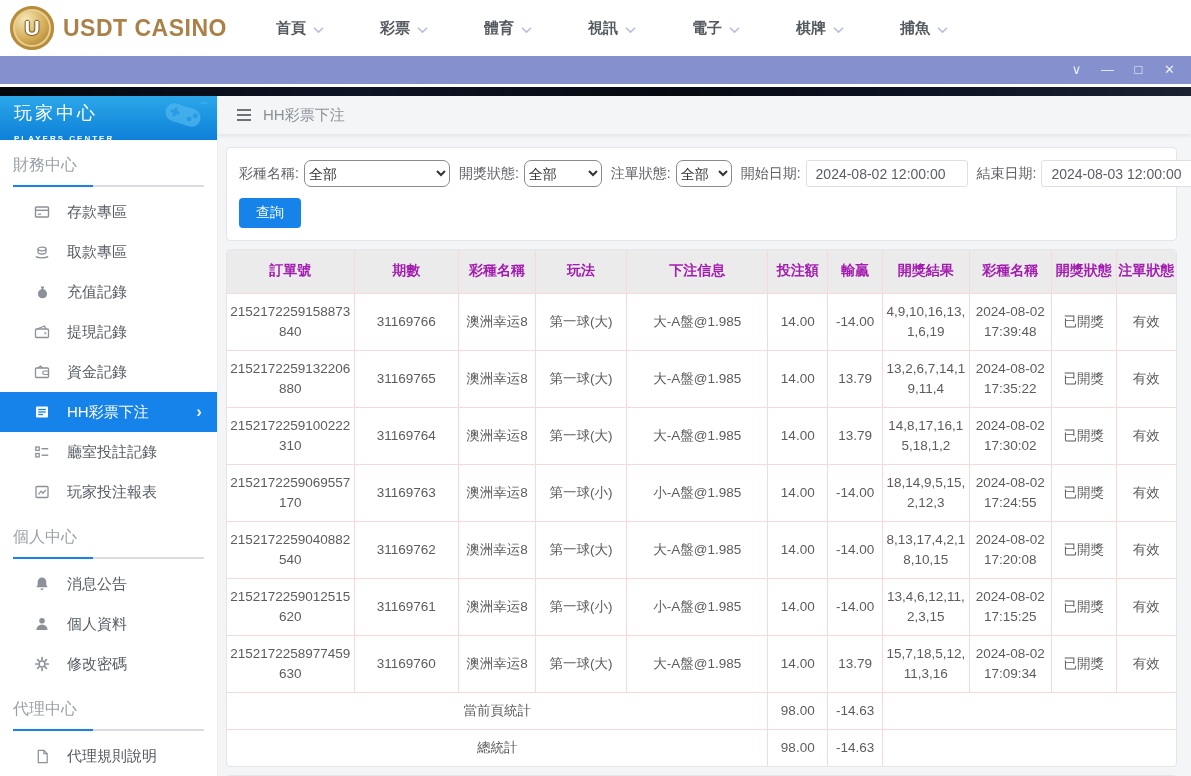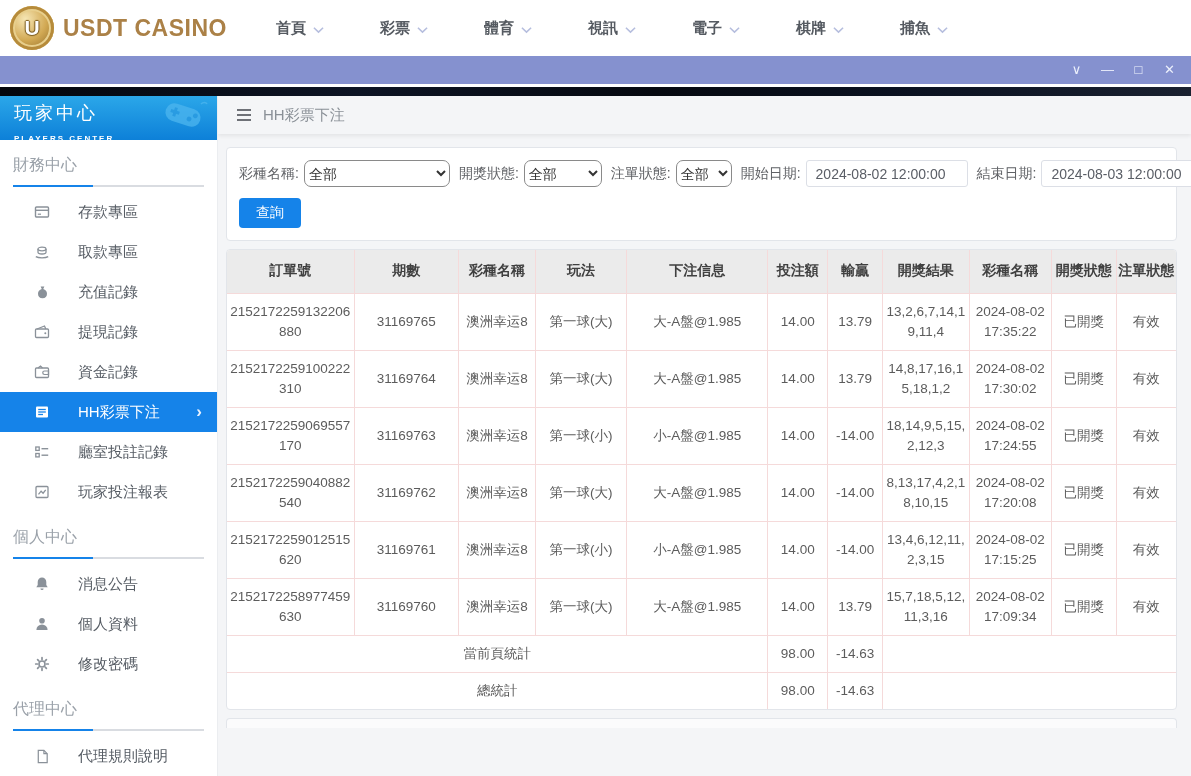--- a/index.html
+++ b/index.html
@@ -31,21 +31,21 @@
   .layout { display:flex; height:680px; }
   .sidebar { width:218px; background:#fff; flex-shrink:0; border-right:1px solid #ebedf0; }
   .side-header { height:44px; background:linear-gradient(180deg,#2ba7e9,#0d80d8);
     color:#fff; padding:5px 0 0 14px; position:relative; overflow:hidden; }
   .side-title { font-size:18px; letter-spacing:3px; }
   .side-sub { font-size:8px; font-weight:bold; letter-spacing:2px; margin-top:9px; }
   .side-decor { position:absolute; right:8px; top:4px; opacity:.75; }
   .side-section-title { color:#9aa1a9; font-size:16px; padding:15px 0 9px 13px; }
   .side-underline { height:2px; margin:0 13px 5px 13px;
     background:linear-gradient(to right,#1583e9 80px,#d9dce1 80px); }
-  .side-item { height:40px; display:flex; align-items:center; gap:28px; padding-left:34px;
+  .side-item { height:40px; display:flex; align-items:center; gap:17px; padding-left:34px;
     color:#565c64; font-size:15px; cursor:pointer; position:relative; }
   .side-item .icn { width:16px; height:16px; color:#8a9199; display:flex; align-items:center; justify-content:center; flex-shrink:0; }
   .side-item.active { background:#1583e9; color:#fff; }
   .side-item.active .icn { color:#fff; }
   .side-item .arrow { display:none; }
   .side-item.active .arrow { display:block; position:absolute; right:15px; color:#e8f1fd; font-size:17px; font-weight:bold; }
 
   
   .main { flex:1; display:flex; flex-direction:column; background:#f4f5f7; overflow:hidden; }
   .crumb { height:38px; flex-shrink:0; display:flex; align-items:center; gap:11px; padding-left:18px;
@@ -61,21 +61,21 @@
   .sel-lottery { width:146px; } .sel-draw { width:78px; } .sel-order { width:56px; }
   input.date { height:27px; width:162px; border:1px solid #dcdfe6; border-radius:3px;
     padding:4px 9px; font-size:14px; color:#5a5e66; font-family:inherit; }
   .btn-search { margin-top:11px; background:#1583e9; color:#fff; border:none; border-radius:4px;
     height:30px; width:62px; font-size:14px; cursor:pointer; font-family:inherit; }
 
   .table-panel { margin-top:8px; overflow:hidden; }
   table { width:100%; border-collapse:collapse; border-style:hidden; table-layout:fixed;
     font-size:13.5px; color:#5c5c5c; }
   th, td { border:1px solid #f5dada; }
-  th { background:#ebebeb; font-weight:bold; color:#404040; height:43px; font-size:14px; padding:2px 1px; }
+  th { background:#ebebeb; font-weight:bold; color:#a21caf; height:43px; font-size:14px; padding:2px 1px; }
   td { height:57px; text-align:center; word-break:break-all; line-height:1.45; padding:2px 3px; }
   tr.sum-row td { height:37px; }
   .stub { height:10px; border:1px solid #e2e5ea; border-bottom:none; border-radius:4px 4px 0 0;
     background:#fbfbfc; margin-top:8px; }
 </style>
 </head>
 <body>
 
 <div class="top-header">
   <div class="logo">
@@ -366,20 +366,33 @@
                 <th>投注額</th>
                 <th>輸贏</th>
                 <th>開獎結果</th>
                 <th>彩種名稱</th>
                 <th>開獎狀態</th>
                 <th>注單狀態</th>
               </tr>
             </thead>
           <tbody id="tbody-rows">
               <tr>
+                <td>2152172259158873840</td>
+                <td>31169766</td>
+                <td>澳洲幸运8</td>
+                <td>第一球(大)</td>
+                <td>大-A盤@1.985</td>
+                <td>14.00</td>
+                <td>-14.00</td>
+                <td>4,9,10,16,13,1,6,19</td>
+                <td>2024-08-02 17:39:48</td>
+                <td>已開獎</td>
+                <td>有效</td>
+              </tr>
+              <tr>
                 <td>2152172259132206880</td>
                 <td>31169765</td>
                 <td>澳洲幸运8</td>
                 <td>第一球(大)</td>
                 <td>大-A盤@1.985</td>
                 <td>14.00</td>
                 <td>13.79</td>
                 <td>13,2,6,7,14,19,11,4</td>
                 <td>2024-08-02 17:35:22</td>
                 <td>已開獎</td>

